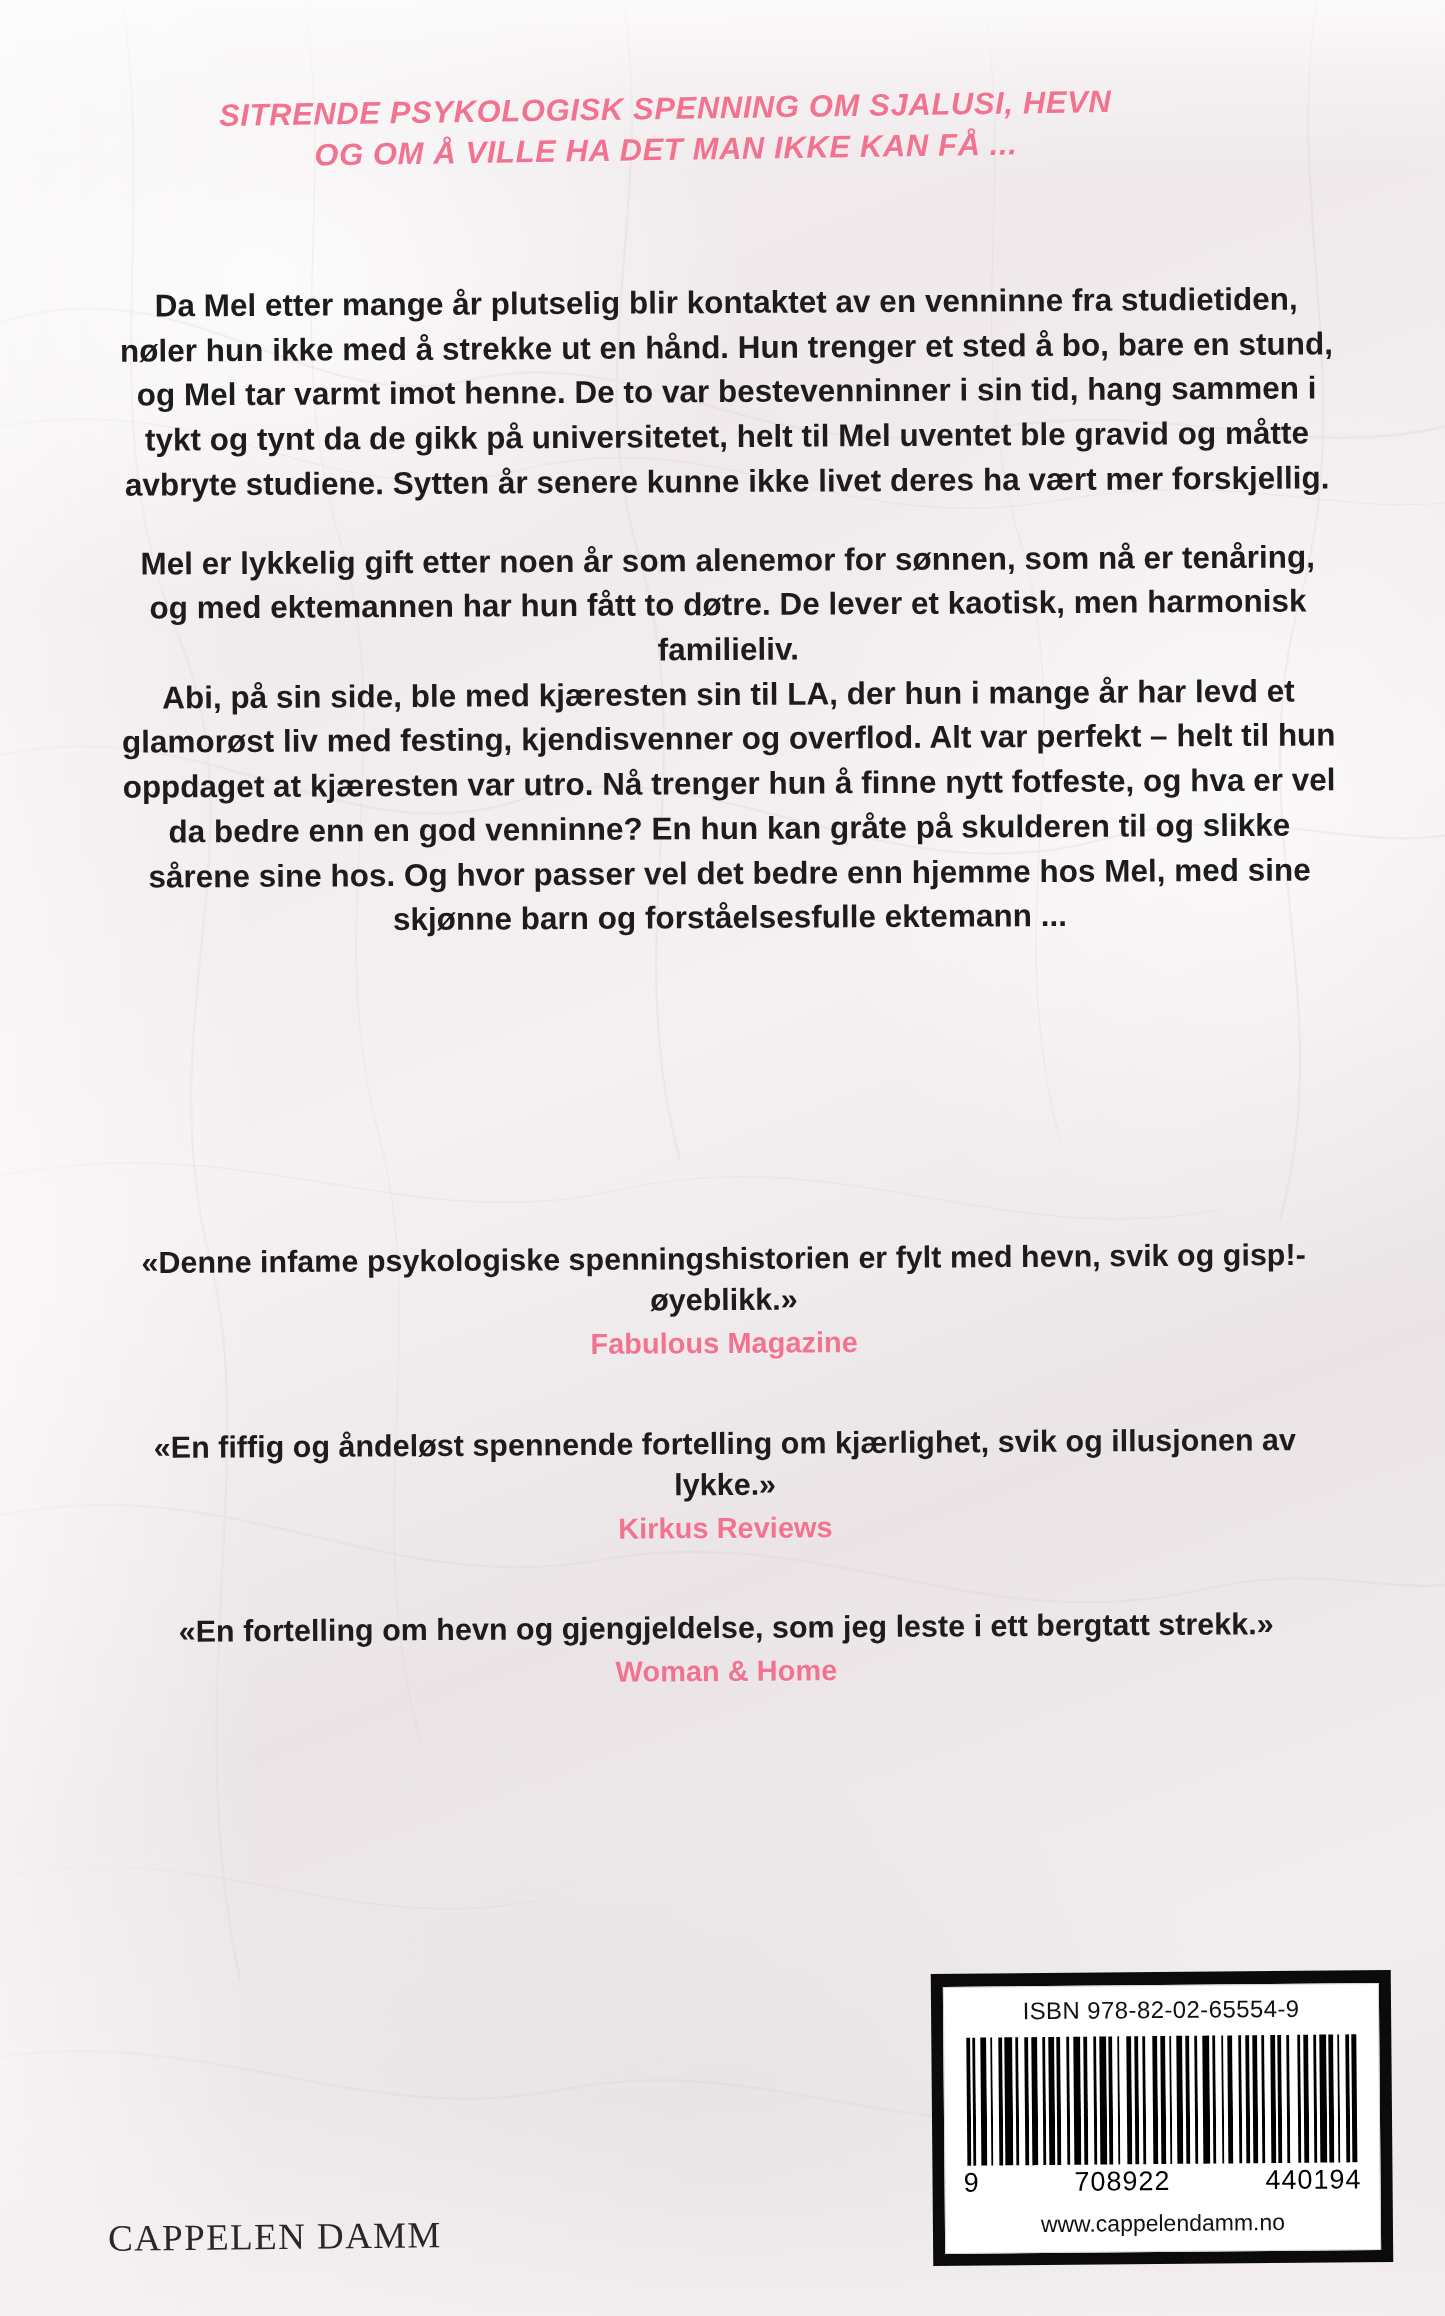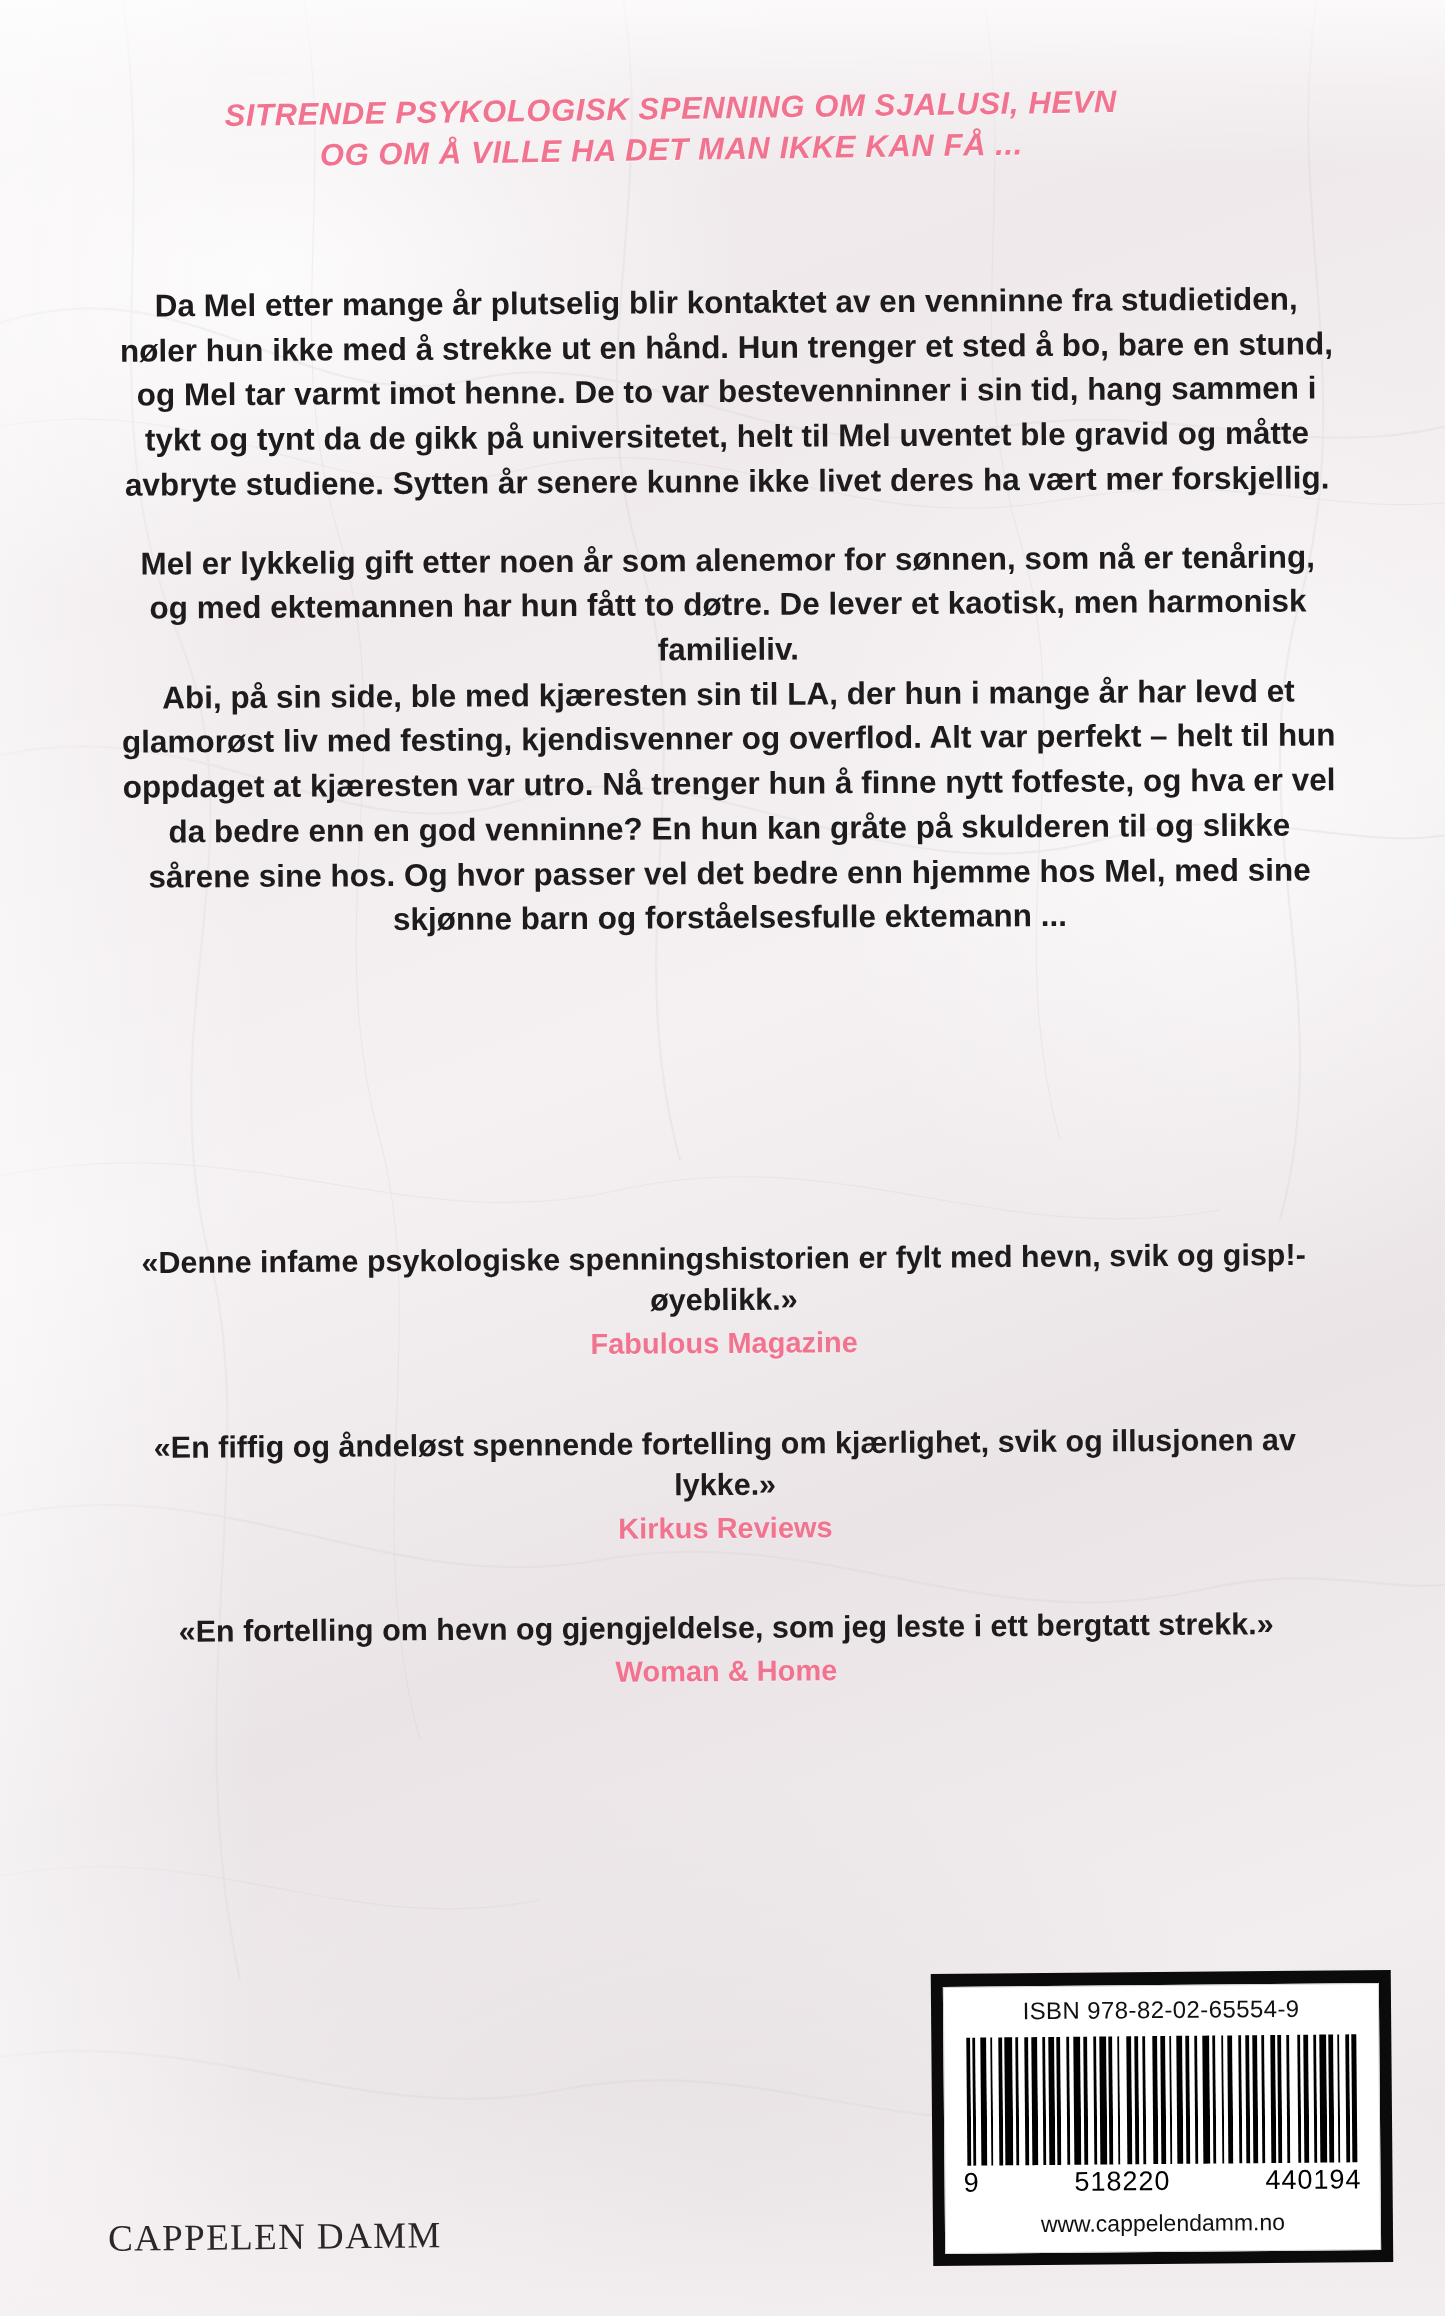--- a/index.html
+++ b/index.html
@@ -45,21 +45,20 @@
   .glare-bottom {
     left: 0; bottom: 0; width: 1445px; height: 220px;
     background: linear-gradient(0deg, rgba(245,240,242,0.8) 0%, rgba(255,255,255,0) 100%);
   }
 
   .content {
     position: relative;
     z-index: 5;
     width: 1331px;
     height: 2316px;
-    padding-left: 11px;
   }
 
   .tagline {
     position: absolute;
     left: 0; right: 0;
     top: 88px;
     text-align: center;
     color: #f2738f;
     font-style: italic;
     font-weight: bold;
@@ -346,21 +345,21 @@
           <i style="width:5px"></i>
           <i style="width:4px;background:#fff"></i>
         <i style="width:3px"></i>
           <i style="width:6px;background:#fff"></i>
           <i style="width:4px"></i>
           <i style="width:3px;background:#fff"></i>
         <i style="width:5px"></i>
       </div>
       <div class="bar-digits">
         <span>9</span>
-        <span>518220</span>
+        <span>708922</span>
         <span>440194</span>
       </div>
       <div class="site-line">www.cappelendamm.no</div>
     </div>
 
     <div class="publisher">CAPPELEN DAMM</div>
 
   </div>
 </div>
 

